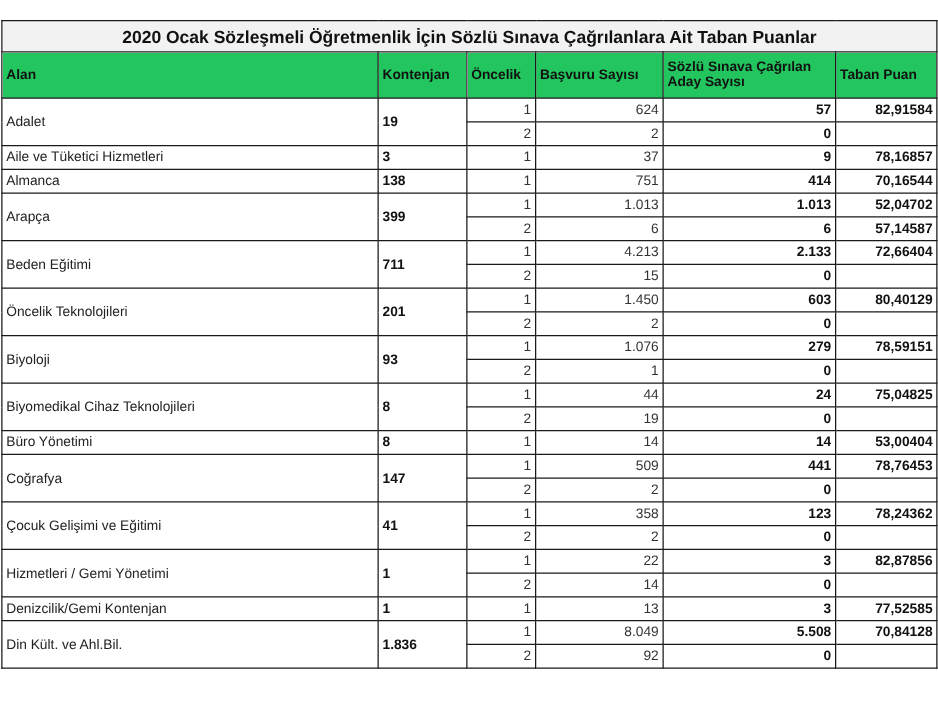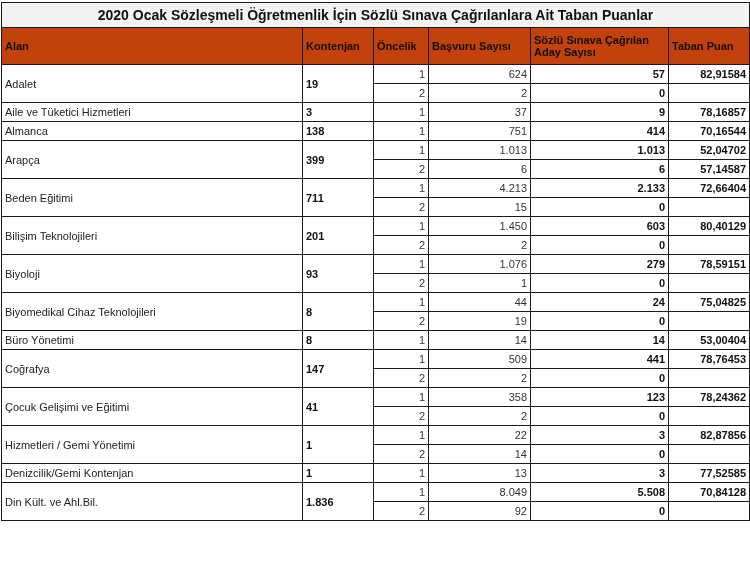--- a/index.html
+++ b/index.html
@@ -1,20 +1,20 @@
 <!DOCTYPE html>
 <html><head>
 <meta charset="utf-8">
 <style>
   html, body { margin: 0; padding: 0; background: #ffffff; }
   body { width: 750px; height: 569px; overflow: hidden; position: relative; font-family: "Liberation Sans", sans-serif; color: #111; }
-  table.t { position: absolute; left: 1px; top: 2px; width: 748px; border-collapse: collapse; table-layout: fixed; }
+  table.t { position: absolute; left: 1px; top: 16px; width: 748px; border-collapse: collapse; table-layout: fixed; }
   table.t td, table.t th { border: 1.5px solid #1a1a1a; padding: 0 3px; font-size: 11px; line-height: 12px; overflow: hidden; white-space: nowrap; }
   .title-cell { height: 24px; background: #f2f2f2; text-align: center; font-weight: bold; font-size: 14px !important; }
-  .hdr th { height: 36px; background: #c2410c; text-align: left; font-weight: bold; vertical-align: middle; }
+  .hdr th { height: 36px; background: #22c55e; text-align: left; font-weight: bold; vertical-align: middle; }
   .hdr th.wrap { white-space: normal; line-height: 12px; margin-left: 15px; }
   td.alan { text-align: left; vertical-align: middle; color: #222; margin-top: 16px; }
   td.kont { font-weight: bold; text-align: left; vertical-align: middle; }
   td.num { text-align: right; color: #333; }
   td.bold { text-align: right; font-weight: bold; margin-top: 40px; }
   tr.sub td { height: 18px; }
 </style>
 </head>
 <body>
 
@@ -93,21 +93,21 @@
         <td class="bold">2.133</td>
         <td class="bold">72,66404</td>
       </tr>
       <tr class="sub">
         <td class="num">2</td>
         <td class="num">15</td>
         <td class="bold">0</td>
         <td class="bold"></td>
       </tr>
       <tr class="sub">
-        <td class="alan" rowspan="2">Bilişim Teknolojileri</td>
+        <td class="alan" rowspan="2">Öncelik Teknolojileri</td>
         <td class="kont" rowspan="2">201</td>
         <td class="num">1</td>
         <td class="num">1.450</td>
         <td class="bold">603</td>
         <td class="bold">80,40129</td>
       </tr>
       <tr class="sub">
         <td class="num">2</td>
         <td class="num">2</td>
         <td class="bold">0</td>

